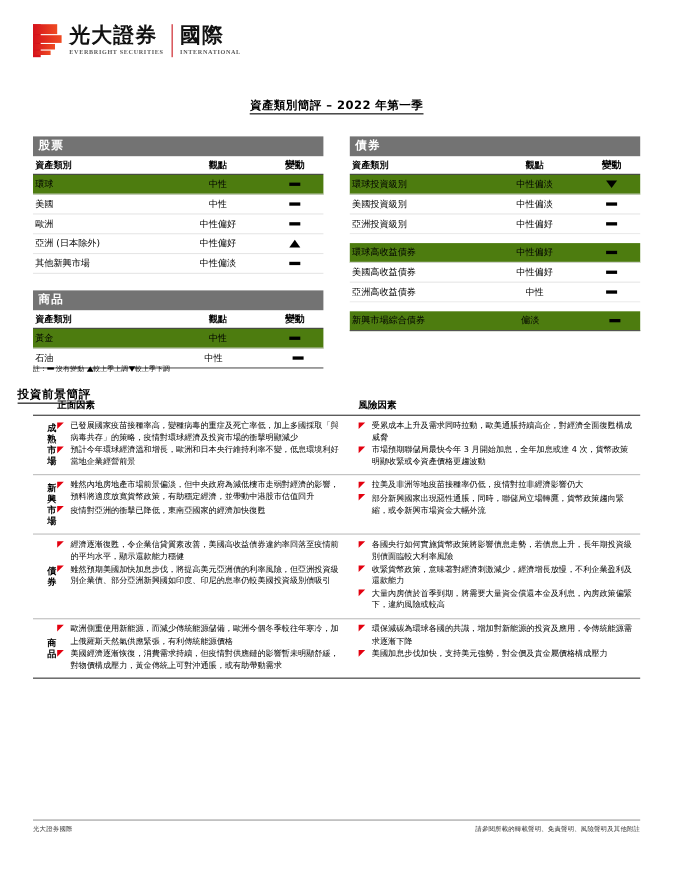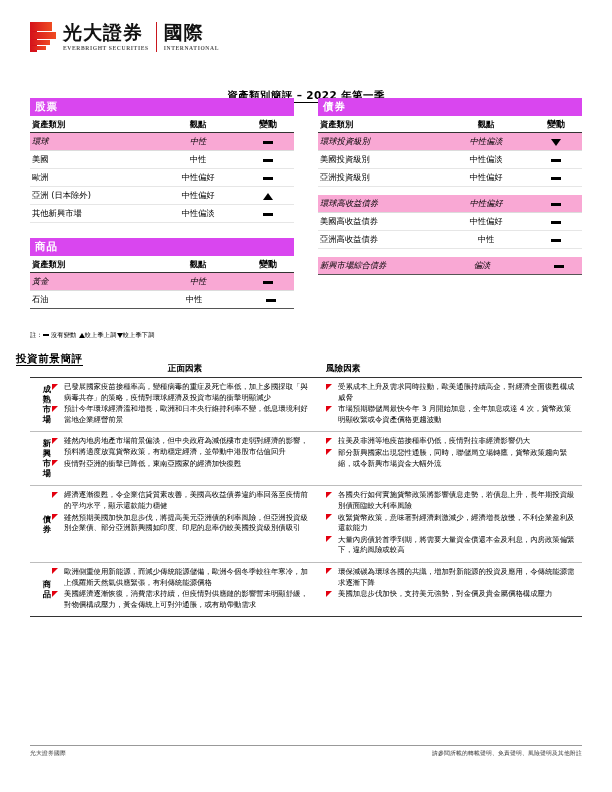--- a/index.html
+++ b/index.html
@@ -96,42 +96,43 @@
 
   
   .tbl {
     position: absolute;
     width: 264px;
   }
   .tbl.left  { left: 30px; }
   .tbl.right { left: 318px; }
 
   .tbl-title {
-    background: #d946ef;
+    background: #737373;
     color: #ffffff;
     font-size: 10.5px;
     font-weight: bold;
     padding: 2px 1px 3px 5px;
     letter-spacing: 1px;
     height: 13px;
     line-height: 13px;
+    margin-top: 26px;
   }
   .row {
     display: flex;
     align-items: center;
     height: 17px;
     font-size: 8.3px;
     border-bottom: 1px solid #e6e6e6;
   }
   .row.head {
     font-weight: bold;
     border-bottom: 1.6px solid #333;
     height: 16px;
   }
-  .row.shaded { background: #f9a8d4; border-bottom-color:#dcdcdc;font-style:italic;}
+  .row.shaded { background: #4d7c0f; border-bottom-color:#dcdcdc;}
   .row.gap {
     height: 8px;
     border-bottom: none;
     background: #ffffff;
   }
   .row.last { border-bottom: 1.2px solid #555; gap: 15px; }
   .c-name  { width: 122px; padding-left: 2px; }
   .c-view  { width: 88px; text-align: center; }
   .c-chg   { width: 52px; text-align: center; font-size: 9px; }
   .row.head .c-view, .row.head .c-chg { }
@@ -187,21 +188,21 @@
     top: 363px;
     width: 552px;
   }
   .col-heads {
     display: flex;
     font-size: 8.6px;
     font-weight: bold;
     padding-bottom: 2px;
   }
   .ch-spacer { width: 22px; }
-  .ch-pos { width: 266px; text-align: center; }
+  .ch-pos { width: 266px; }
   .ch-gap { width: 8px; }
   .ch-risk { width: 256px; text-align: left; }
 
   .grid-top { border-top: 1.5px solid #333; }
   .orow {
     display: flex;
     border-bottom: 1px solid #bdbdbd;
     padding: 4px 0 5px 0;
     min-height: 44px;
   }

